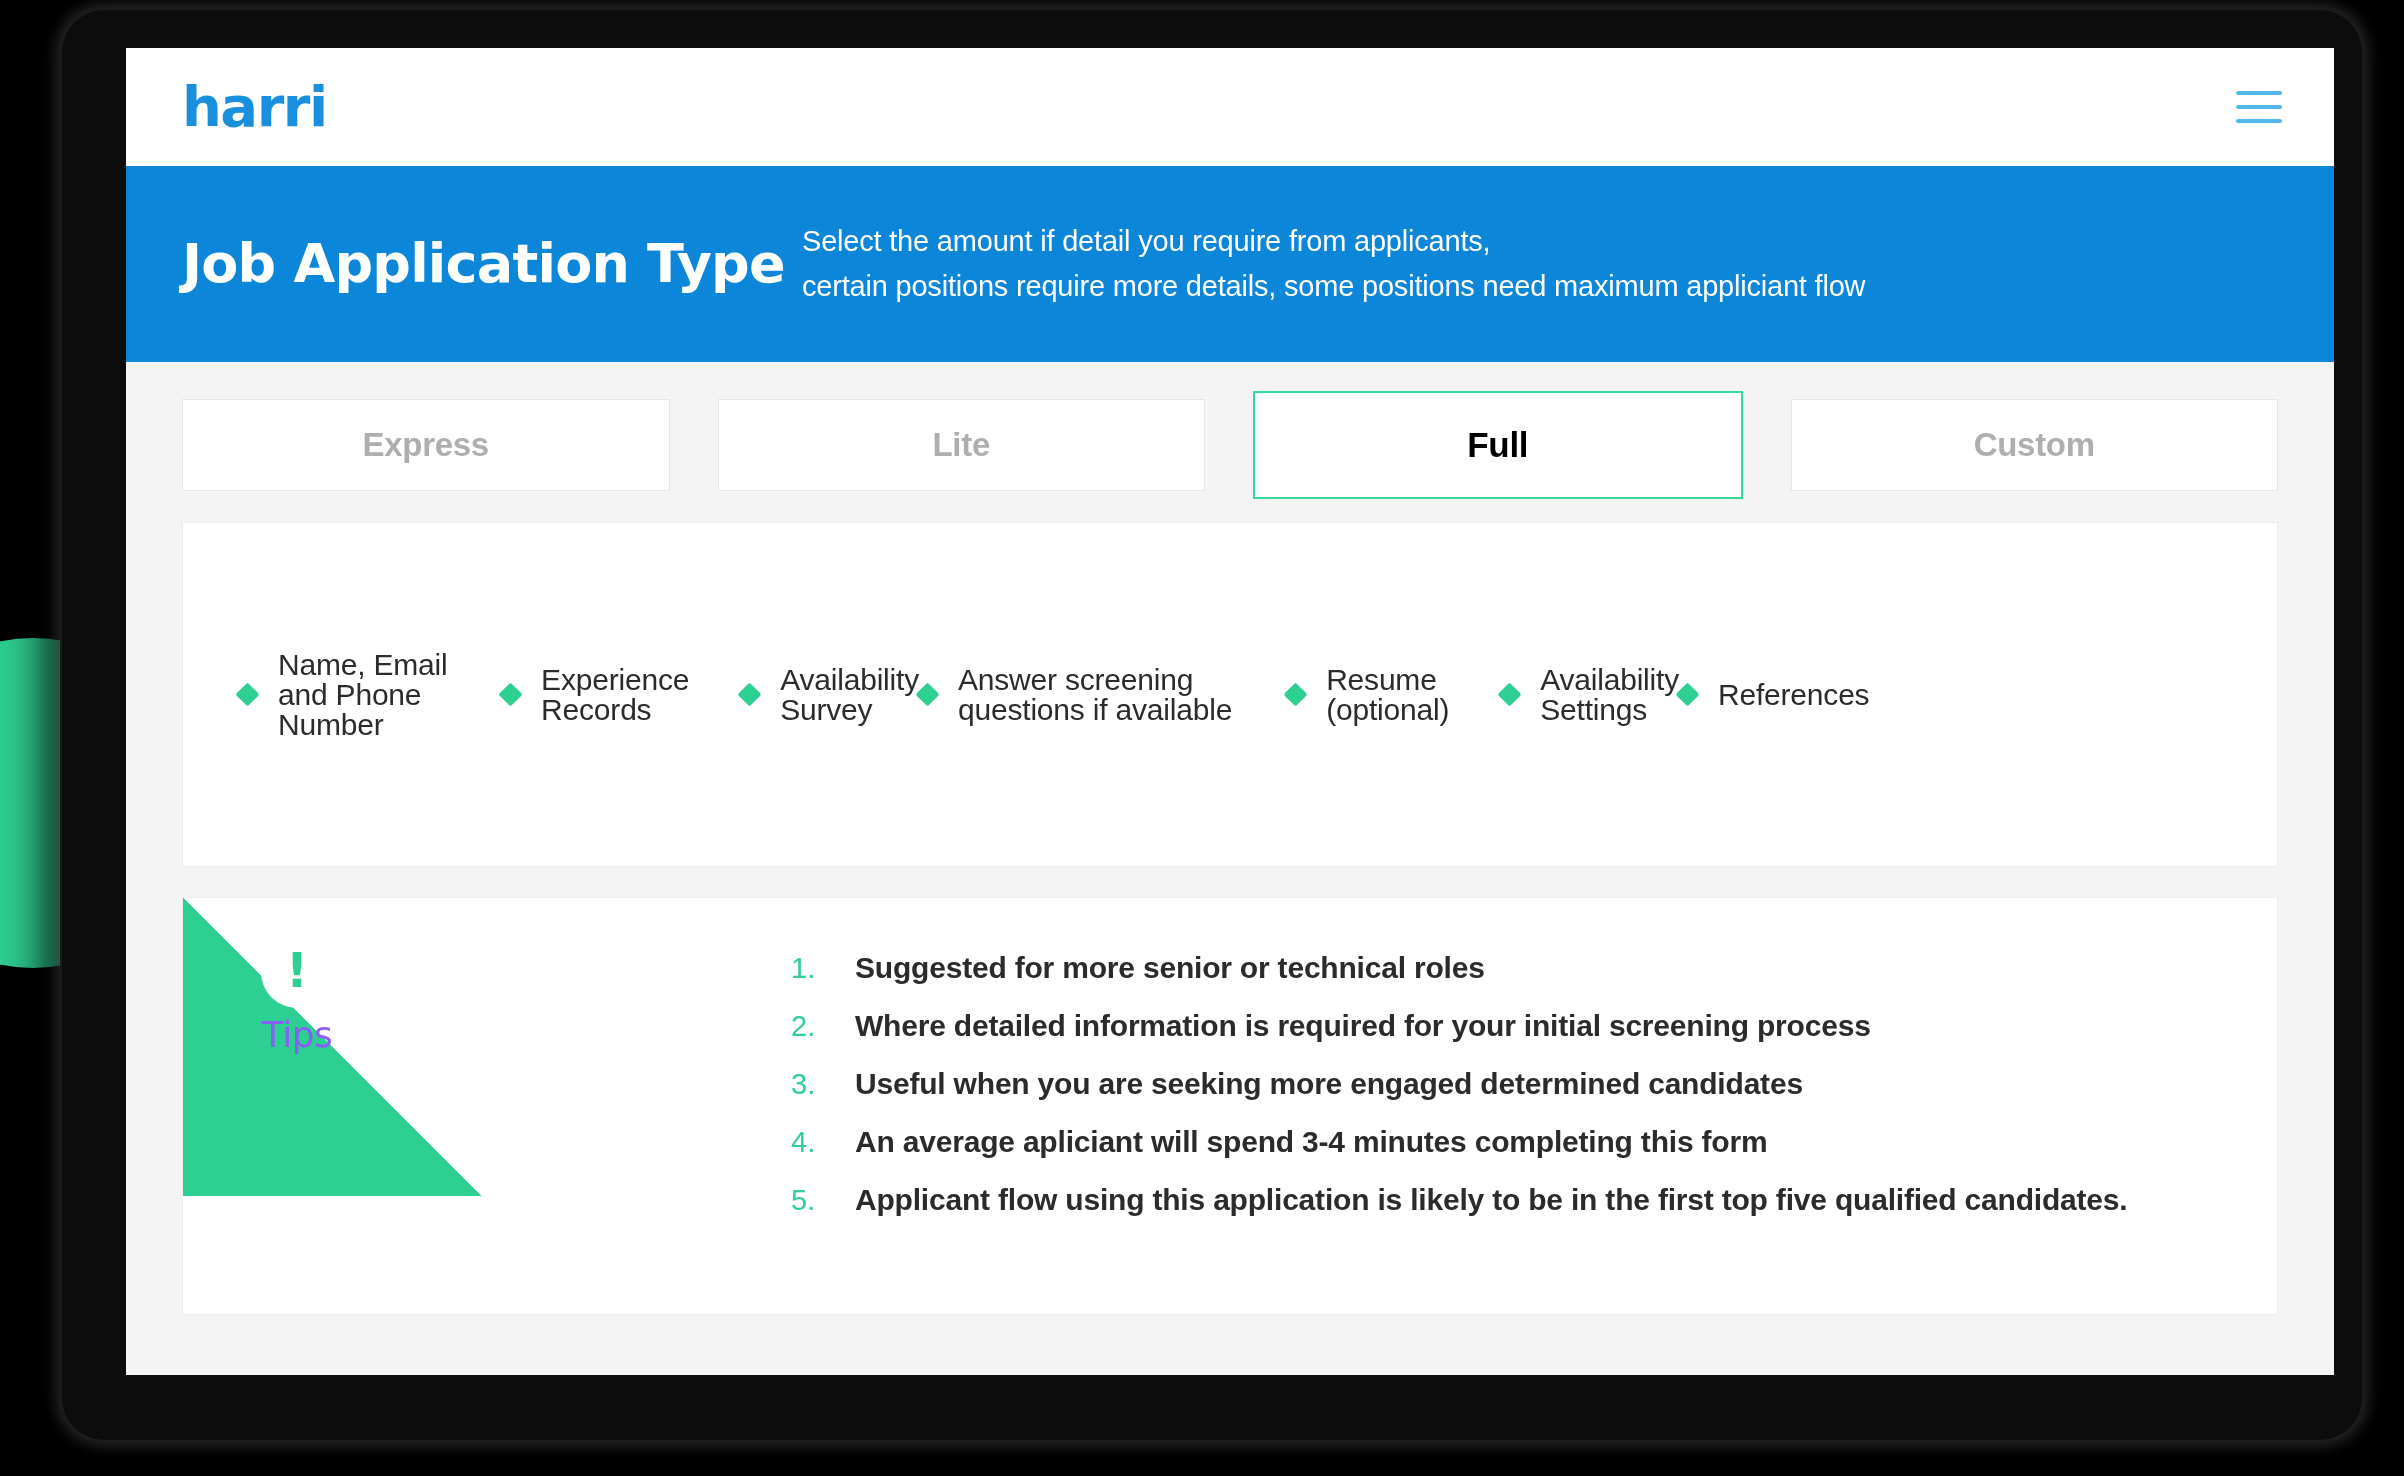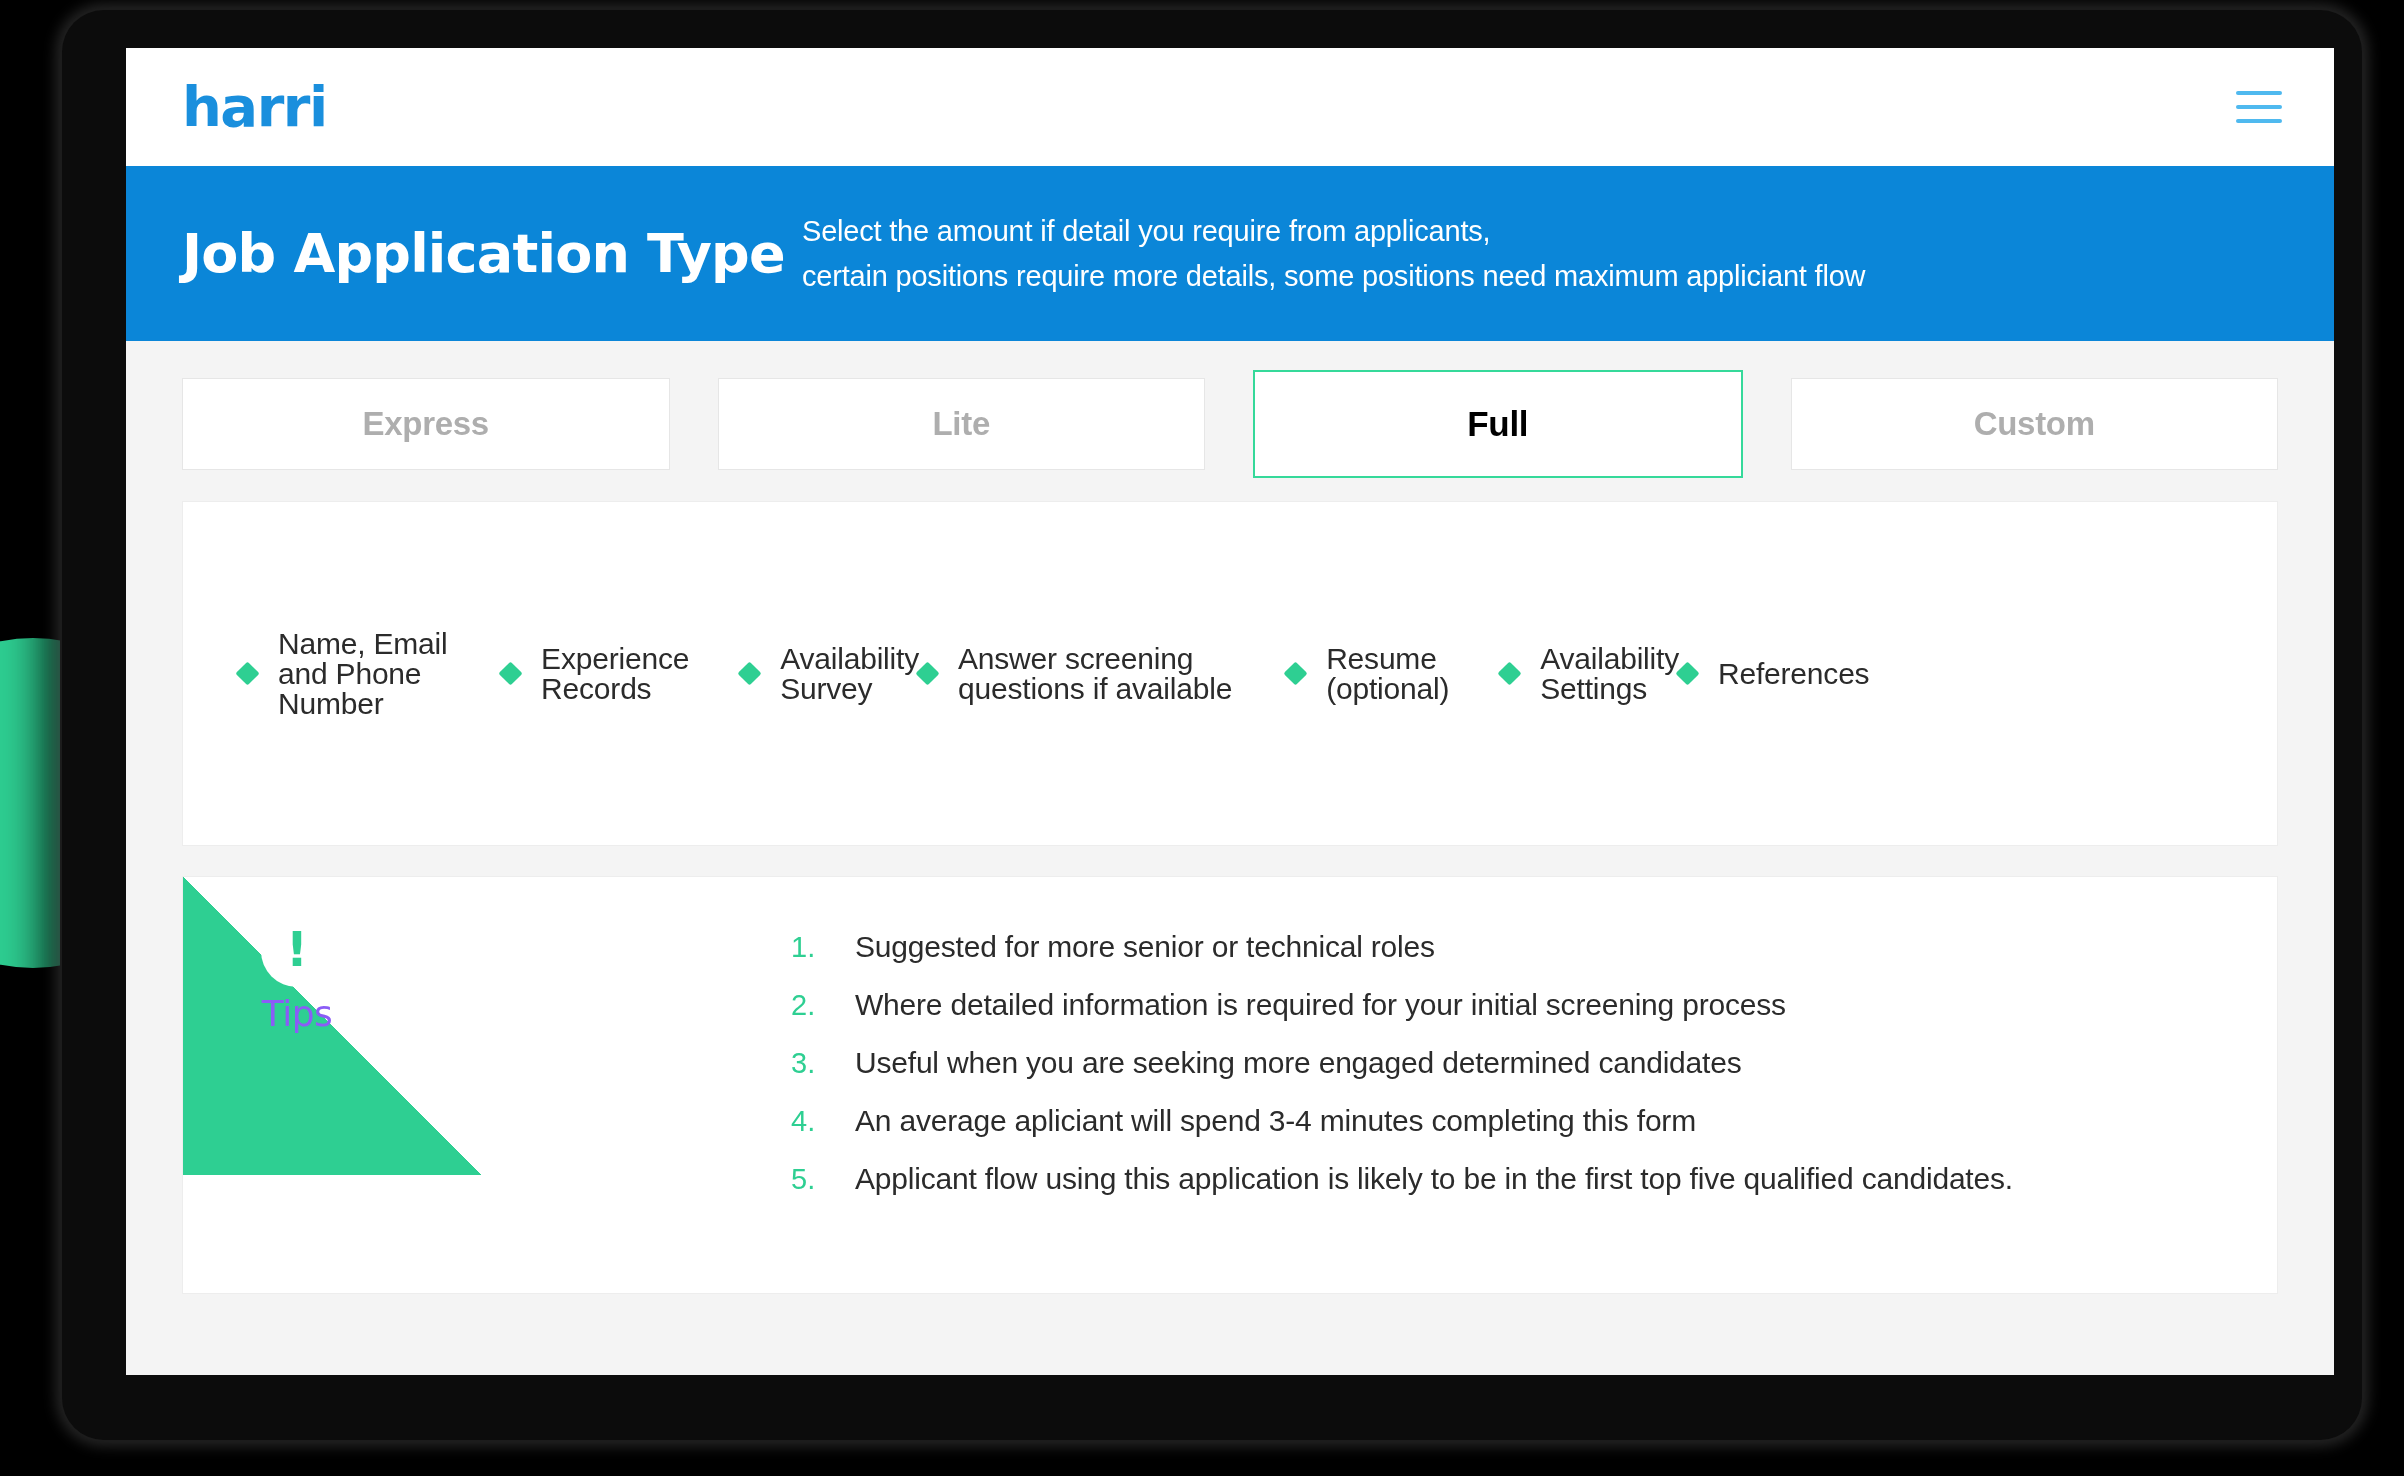--- a/index.html
+++ b/index.html
@@ -88,21 +88,21 @@
     display: block;
     height: 4px;
     width: 46px;
     border-radius: 2px;
     background: #4fb9ef;
   }
 
   
   #banner {
     background: #0b86d8;
-    height: 175px;
+    height: 196px;
     display: flex;
     align-items: center;
     padding: 0 56px 0 56px;
   }
 
   #banner-title {
     color: #ffffff;
     font-family: "DejaVu Sans", sans-serif;
     font-size: 54px;
     font-weight: 700;
@@ -275,20 +275,21 @@
     font-weight: 400;
     width: 46px;
     flex: 0 0 46px;
   }
 
   .tip-text {
     font-size: 30px;
     color: #2b2b2b;
     letter-spacing: -0.2px;
     line-height: 1.2;
+    font-weight: bold;
   }
 </style>
 </head>
 <body>
 
 <div id="deco-circle"></div>
 
 <div id="device-frame"></div>
 
 <div id="device-screen">

